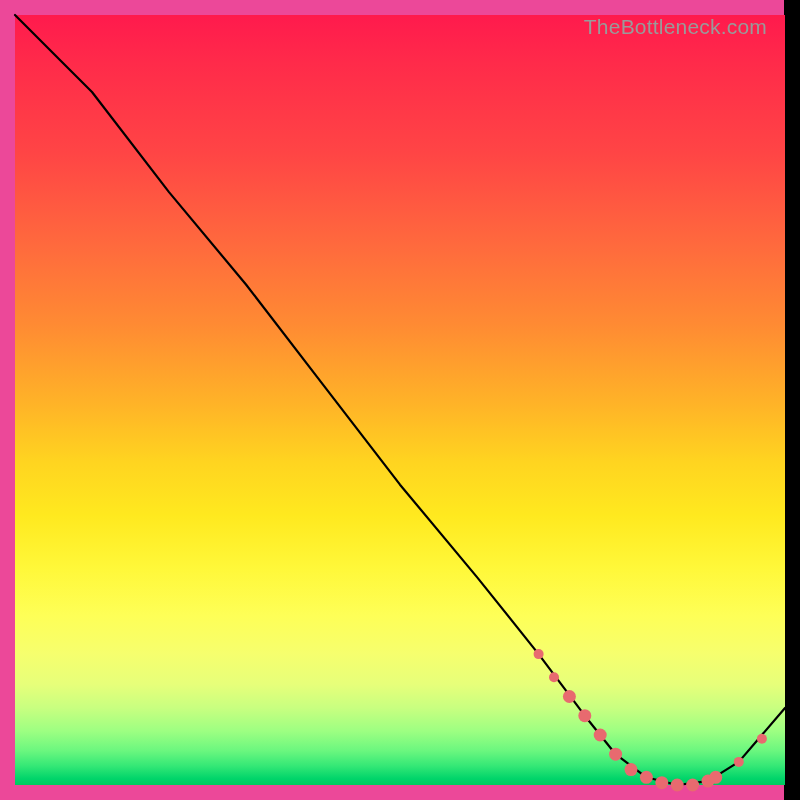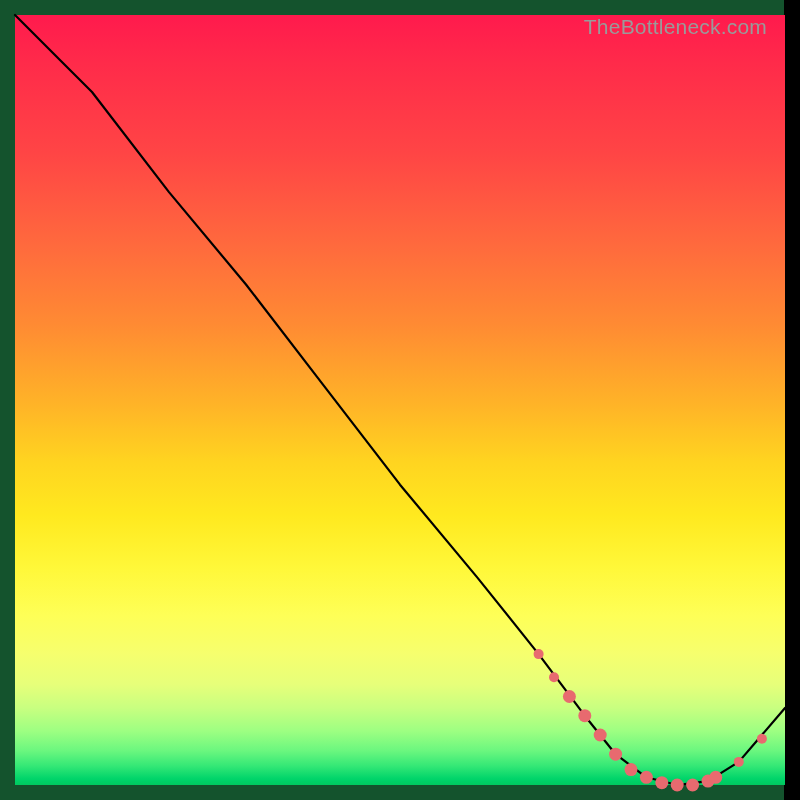--- a/index.html
+++ b/index.html
@@ -8,21 +8,21 @@
     width: 800px;
     height: 800px;
     background: #000;
     overflow: hidden;
     font-family: Arial, Helvetica, sans-serif;
   }
   .frame {
     position: relative;
     width: 784px;
     height: 800px;
-    background: #14532d;
+    background: #ec4899;
   }
   .plot {
     position: absolute;
     left: 15px;
     top: 15px;
     width: 770px;
     height: 770px;
     
     background: linear-gradient(
       to bottom,

